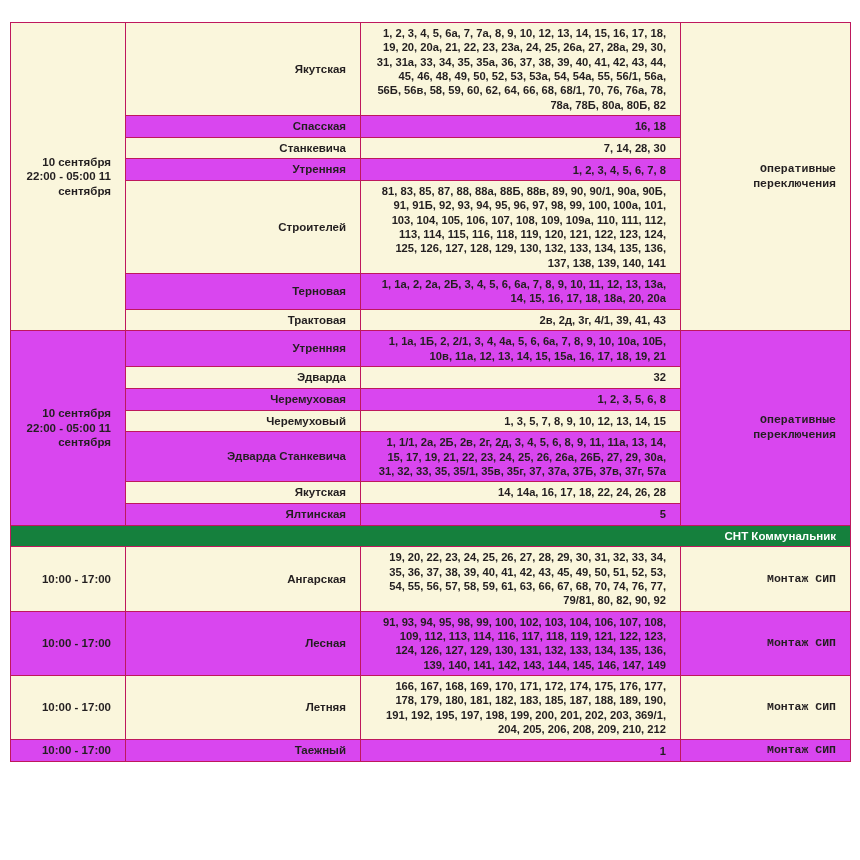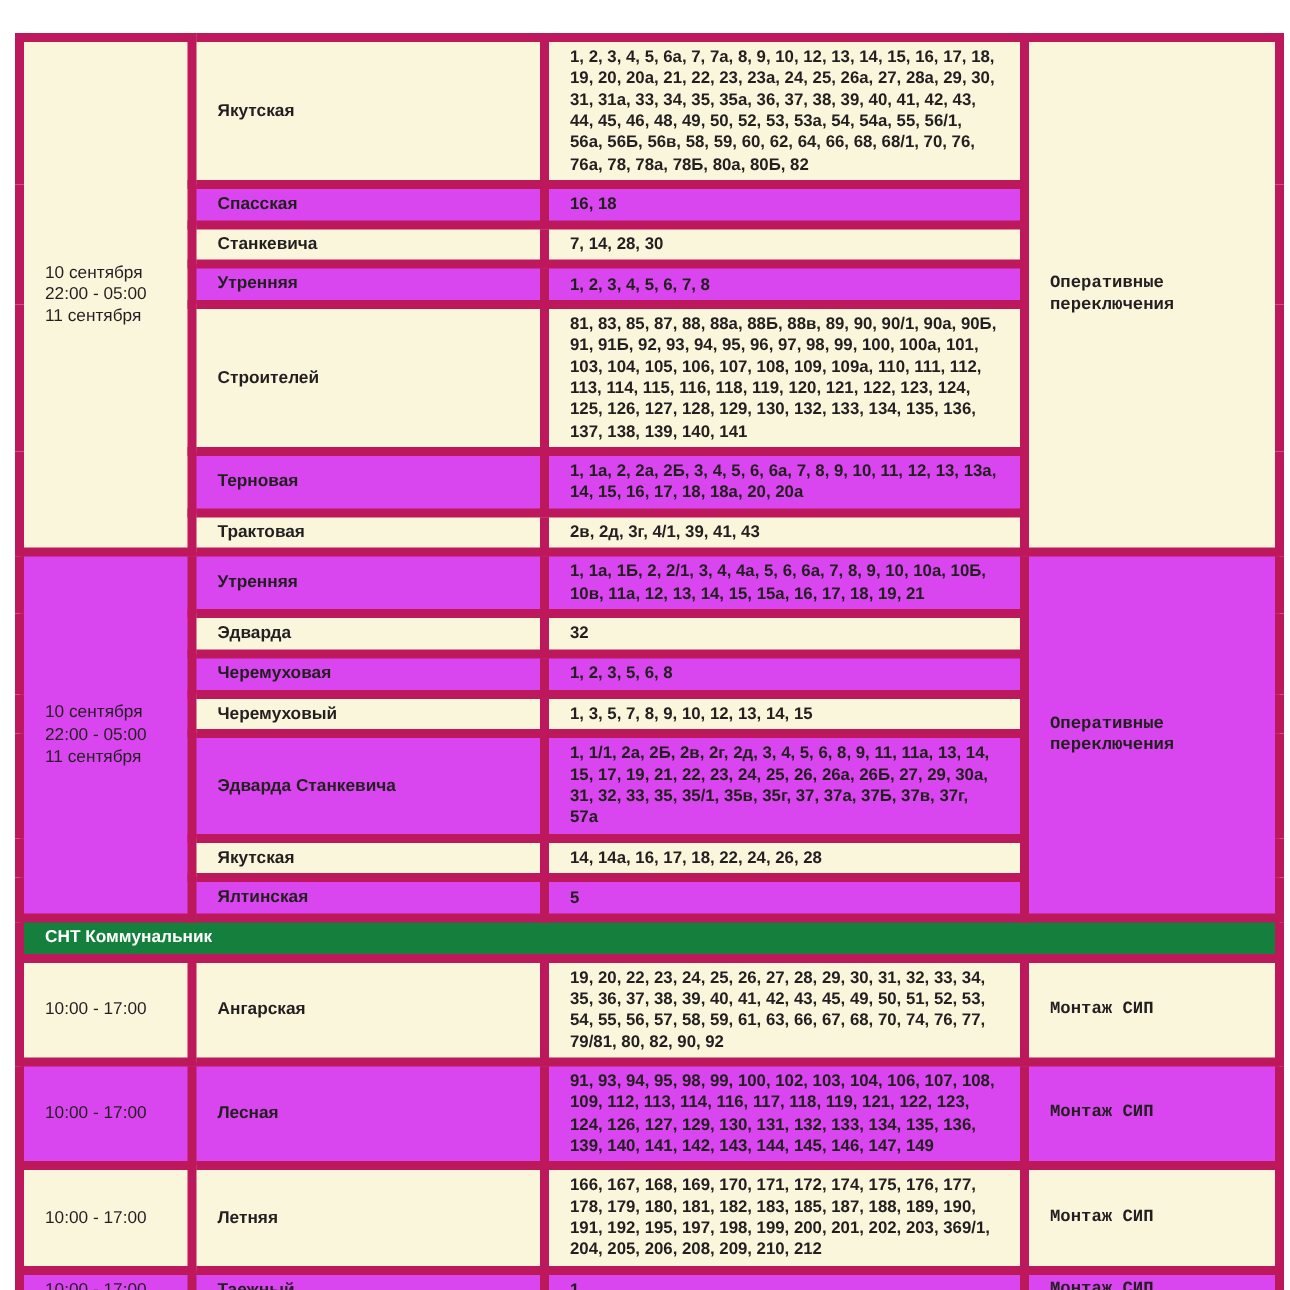--- a/index.html
+++ b/index.html
@@ -15,36 +15,36 @@
     color: #231f20;
     overflow: hidden;
   }
   table.outage {
     border-collapse: collapse;
     width: 840px;
     margin: 22px 10px 0 10px;
     table-layout: fixed;
   }
   table.outage td {
-    border: 6px solid #be185d;
+    border: 1px solid #be185d;
     padding: 3px 14px;
     vertical-align: middle;
-    text-align: left;
+    text-align: right;
     line-height: 1.28;
   }
   .col-time { width: 115px; }
   .col-street { width: 235px; }
   .col-houses { width: 320px; }
   .col-work { width: 170px; }
 
   .bg-cream { background: #faf6dc; }
   .bg-gray  { background: #d946ef; }
 
   .period {
-    font-weight: normal;
+    font-weight: bold;
     font-size: 11.5px;
   }
   .street {
     font-weight: bold;
   }
   .work {
     font-weight: bold;
     font-family: Liberation Mono, monospace;
   }
   .houses {

